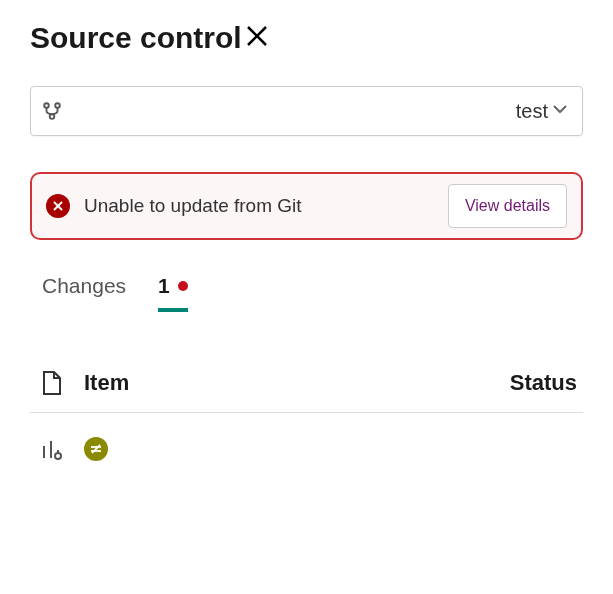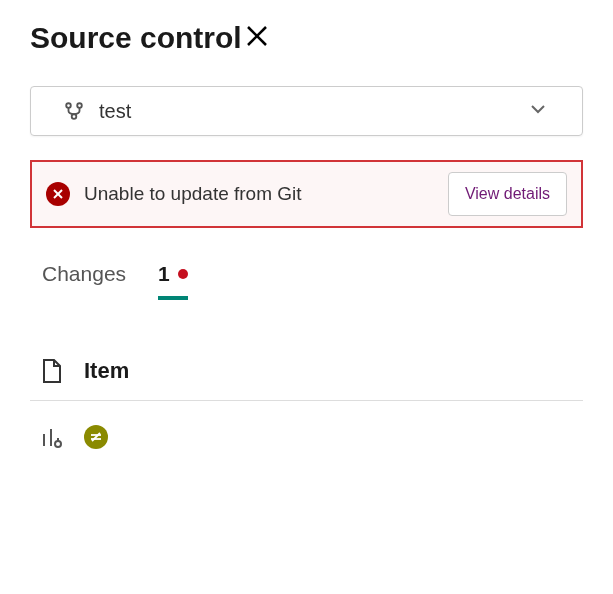--- a/index.html
+++ b/index.html
@@ -33,45 +33,46 @@
       background: none;
       border: none;
       line-height: 1;
       padding: 4px;
     }
     .branch-selector {
       display: flex;
       align-items: center;
       border: 1px solid #ccc;
       border-radius: 4px;
-      padding: 10px 32px;
-      margin-bottom: 24px;
+      padding: 10px 10px;
+      margin-bottom: 36px;
       cursor: pointer;
       box-shadow: 0 1px 2px rgba(0,0,0,0.05);
+      text-align: right;
     }
     .branch-icon {
       margin-right: 14px;
       color: #555;
       display: flex;
       align-items: center;
     }
     .branch-text {
       flex: 1;
       font-size: 20px;
       color: #333;
     }
     .chevron {
       color: #666;
     }
     .error-banner {
       display: flex;
       align-items: center;
       border: 2px solid #d13438;
       background: #fdf6f6;
-      border-radius: 0;
+      border-radius: 10px;
       padding: 10px 14px;
       margin-bottom: 28px;
       gap: 14px;
     }
     .error-icon {
       width: 24px;
       height: 24px;
       border-radius: 50%;
       background: #a80000;
       display: flex;
@@ -232,20 +233,21 @@
 </div>
 
 <div class="table-header">
   <span class="col-icon">
     <svg width="22" height="26" viewBox="0 0 22 26" fill="none" stroke="#333" stroke-width="2">
       <path d="M3 2 H13 L19 8 V24 H3 Z"></path>
       <path d="M13 2 V8 H19"></path>
     </svg>
   </span>
   <span class="col-item">Item</span>
+  <span class="col-status">Status</span>
 </div>
 
 <div class="table-row">
   <span class="row-icon">
     <svg width="24" height="22" viewBox="0 0 24 22" fill="none" stroke="#555" stroke-width="2">
       <line x1="4" y1="8" x2="4" y2="20"></line>
       <line x1="11" y1="3" x2="11" y2="20"></line>
       <line x1="18" y1="12" x2="18" y2="20"></line>
       <circle cx="18" cy="18" r="3" fill="#fff"></circle>
     </svg>

